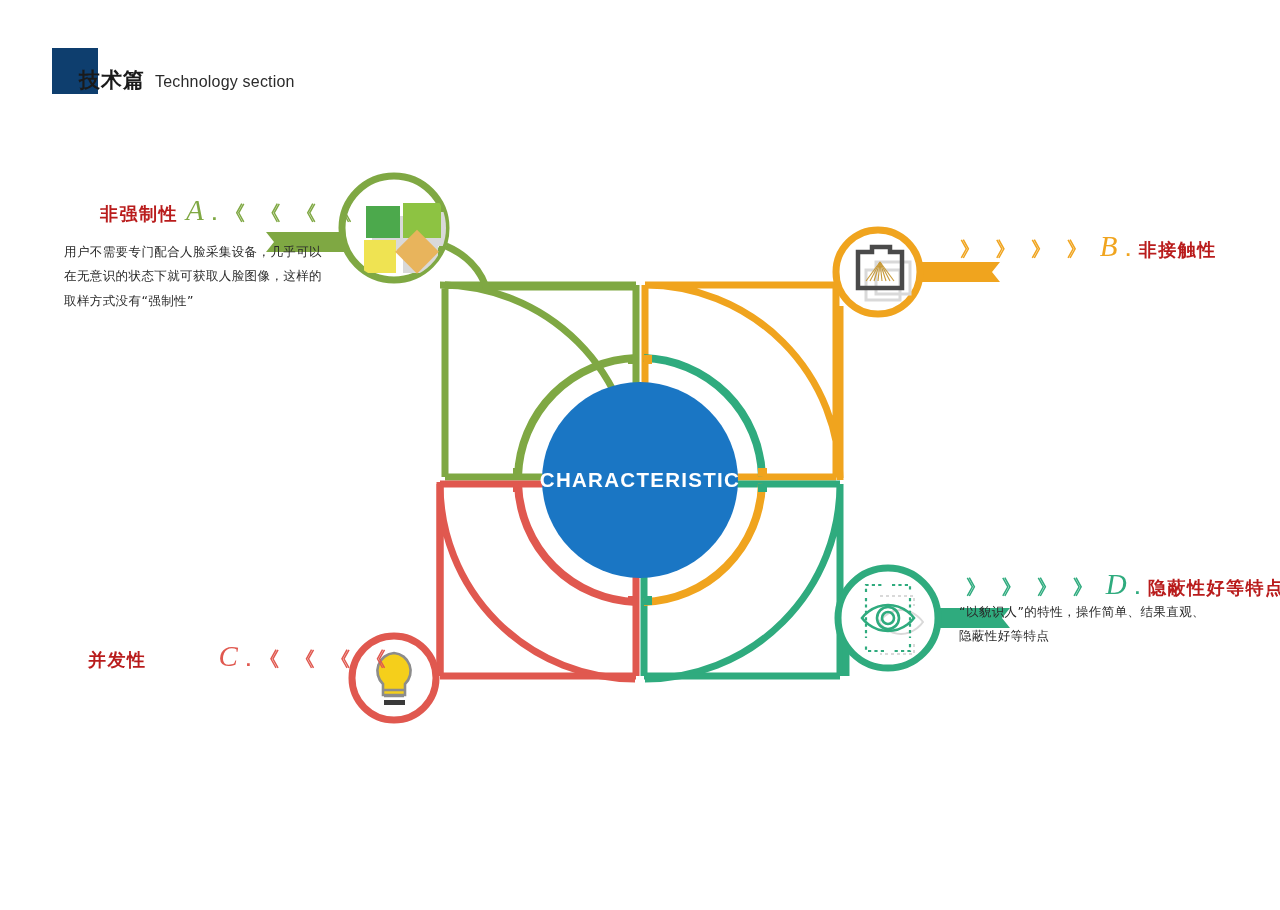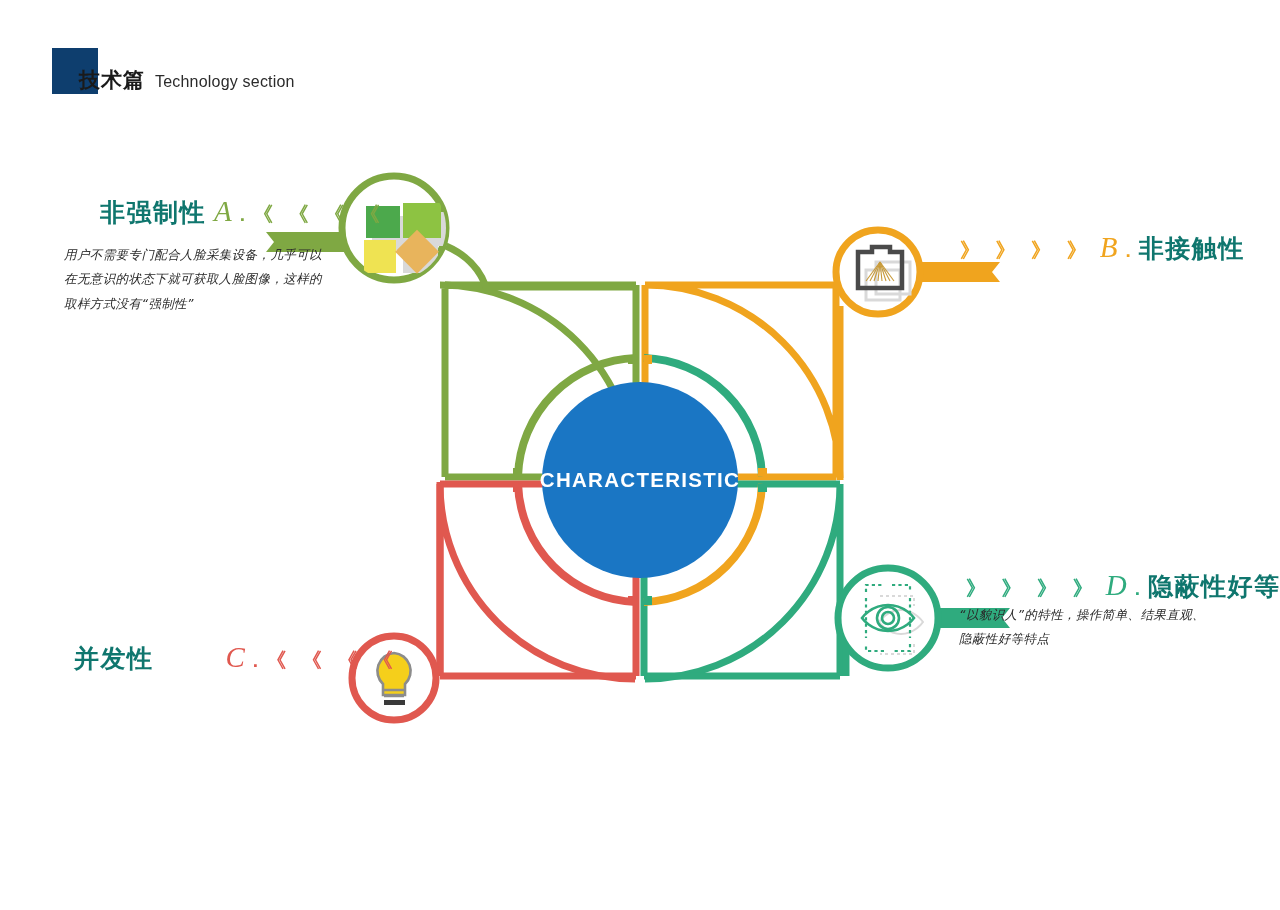--- a/index.html
+++ b/index.html
@@ -24,45 +24,44 @@
   }
   .header-en{
     position:relative;z-index:2;font-size:16px;color:#2b2b2b;margin-left:10px;
     padding-bottom:4px;line-height:1;letter-spacing:.2px;text-align:right;
   }
 
   
   .blk{position:absolute;}
   .title-row{display:flex;align-items:baseline;white-space:nowrap;}
   .t-cn{
-    font-size:25px;font-weight:700;color:#0f766e;letter-spacing:1.5px;
+    font-size:18px;font-weight:700;color:#b91c1c;letter-spacing:1.5px;
     font-family:Liberation Mono, monospace;
   }
   .t-letter{
     font-size:29px;font-weight:400;line-height:1;
     font-family:"Liberation Serif","DejaVu Serif",serif;font-style:italic;
   }
   .t-dot{font-size:19px;font-weight:700;line-height:1;}
   .chev{font-size:20px;font-weight:700;line-height:1;letter-spacing:5px;}
   .desc{
     font-size:12.5px;color:#2a2a2a;line-height:1.95;letter-spacing:.4px;
     font-family:"DejaVu Sans","Liberation Sans",sans-serif;
-    font-style:italic;
   }
 
   
   #blk-a{left:100px;top:196px;}
   #blk-a .title-row{gap:8px;}
   #blk-a .desc{margin-top:14px;margin-left:-36px;width:270px;}
   
   #blk-b{left:960px;top:232px;}
   #blk-b .title-row{gap:8px;}
   #blk-b .desc{margin-top:14px;margin-left:-29px;width:250px;}
   
-  #blk-c{left:74px;top:642px;}
+  #blk-c{left:88px;top:642px;}
   #blk-c .title-row{gap:8px;}
   #blk-c .desc{margin-top:16px;width:270px;}
   
   #blk-d{left:966px;top:570px;}
   #blk-d .title-row{gap:8px;}
   #blk-d .desc{margin-left:-7px;width:250px;}
 
   .spacer-wide{display:inline-block;width:56px;}
 </style>
 </head>

